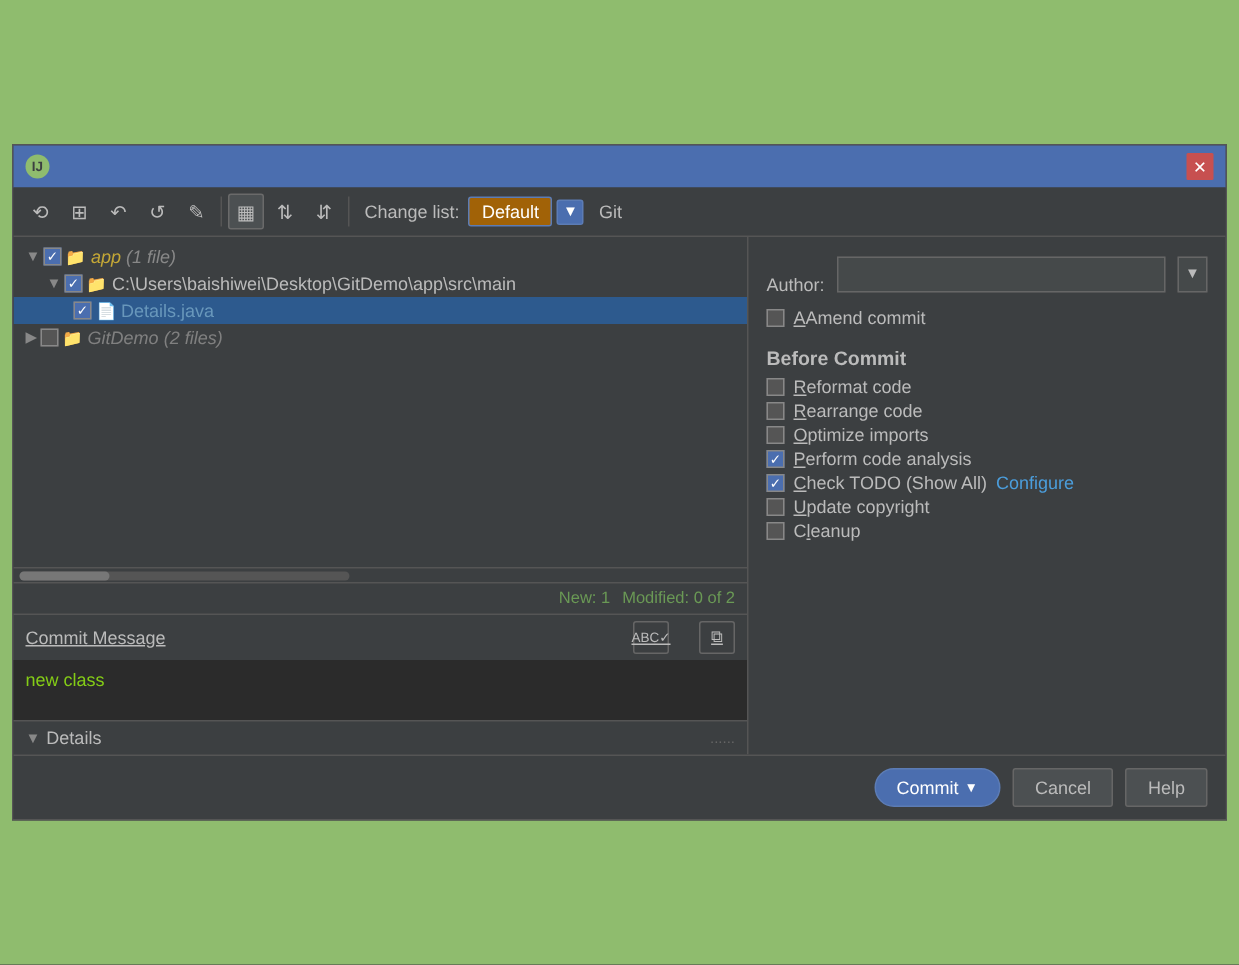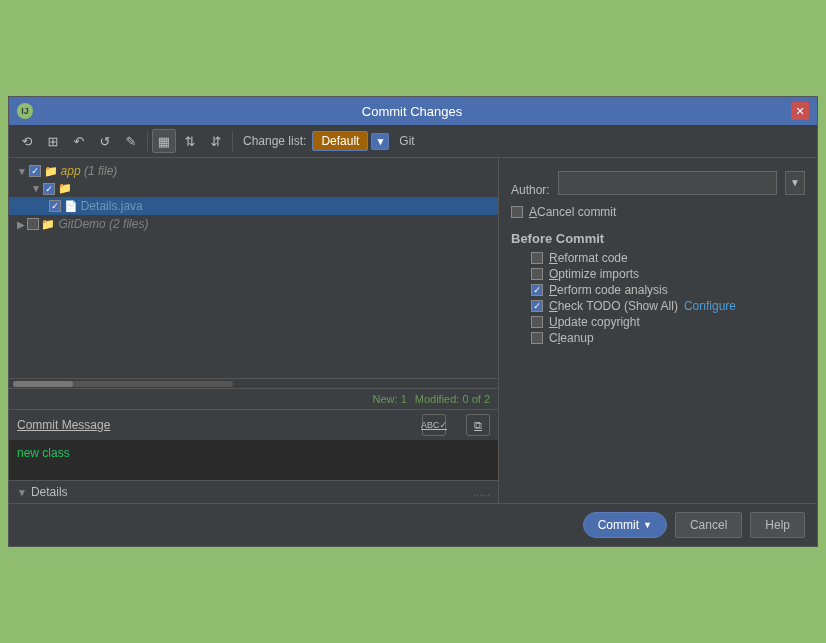--- a/index.html
+++ b/index.html
@@ -198,21 +198,21 @@
       width: 24px; height: 22px;
       cursor: pointer;
       font-size: 11px;
       border-radius: 2px;
       display: flex; align-items: center; justify-content: center;
     }
     .commit-textarea {
       flex: 1;
       background: #2b2b2b;
       border: none;
-      color: #22c55e;
+      color: #84cc16;
       padding: 6px 8px;
       font-size: 12px;
       resize: none;
       outline: none;
       font-family: 'Segoe UI', Arial, sans-serif;
     }
     .details-bar {
       border-top: 1px solid #555;
       padding: 4px 8px;
       color: #bbb;
@@ -284,21 +284,20 @@
       font-size: 13px;
       font-weight: bold;
       margin-top: 4px;
       margin-bottom: 4px;
     }
     .option-row {
       display: flex;
       align-items: center;
       gap: 6px;
       padding: 1px 0;
-      margin-left: 20px;
     }
     .link-blue {
       color: #4b9ddb;
       cursor: pointer;
       text-decoration: none;
     }
     .bottom-bar {
       display: flex;
       align-items: center;
       justify-content: flex-end;
@@ -331,21 +330,20 @@
   </style>
 </head>
 <body>
 
 <div class="dialog">
 
   <div class="title-bar">
     <div class="title-bar-icon">
       <span>IJ</span>
     </div>
-    <span class="title-text">Commit Changes</span>
     <button class="close-btn">✕</button>
   </div>
 
   <div class="toolbar">
     <button class="toolbar-btn" title="Refresh">⟲</button>
     <button class="toolbar-btn" title="Move">⊞</button>
     <button class="toolbar-btn" title="Rollback">↶</button>
     <button class="toolbar-btn" title="Undo">↺</button>
     <button class="toolbar-btn" title="Diff">✎</button>
     <div class="toolbar-sep"></div>
@@ -371,20 +369,21 @@
           <div class="checkbox checked">✓</div>
           <span class="folder-icon">📁</span>
           <span style="color:#c5a836;font-style:italic;">app <span style="color:#888;">(1 file)</span></span>
         </div>
 
         <div class="tree-item">
           <span class="indent" style="width:18px"></span>
           <span class="arrow">▼</span>
           <div class="checkbox checked">✓</div>
           <span class="folder-icon">📁</span>
+          <span style="color:#bbb;">C:\Users\baishiwei\Desktop\GitDemo\app\src\main</span>
         </div>
 
         <div class="tree-item selected">
           <span class="indent" style="width:36px"></span>
           <div class="checkbox checked">✓</div>
           <span style="margin-right:3px;font-size:11px;">📄</span>
           <span style="color:#6897bb;">Details.java</span>
         </div>
 
         <div class="tree-item">
@@ -434,32 +433,36 @@
 
       <div class="author-row">
         <span class="author-label">Author:</span>
         <input type="text" class="author-input" value="" style="">
         <button class="author-dropdown-btn">▼</button>
       </div>
 
       <div class="amend-row">
         <div class="checkbox-small"></div>
         <span class="option-label">
-          <span class="underline">A</span><span style="display:inline;">Cancel commit</span>
+          <span class="underline">A</span><span style="display:inline;">Amend commit</span>
         </span>
       </div>
 
       <div>
         <div class="section-title">Before Commit</div>
 
         <div class="option-row">
           <div class="checkbox-small"></div>
           <span class="option-label"><span class="underline">R</span>eformat code</span>
         </div>
 
+        <div class="option-row">
+          <div class="checkbox-small"></div>
+          <span class="option-label"><span class="underline">R</span>earrange code</span>
+        </div>
 
         <div class="option-row">
           <div class="checkbox-small"></div>
           <span class="option-label"><span class="underline">O</span>ptimize imports</span>
         </div>
 
         <div class="option-row">
           <div class="checkbox-small checked">✓</div>
           <span class="option-label"><span class="underline">P</span>erform code analysis</span>
         </div>

